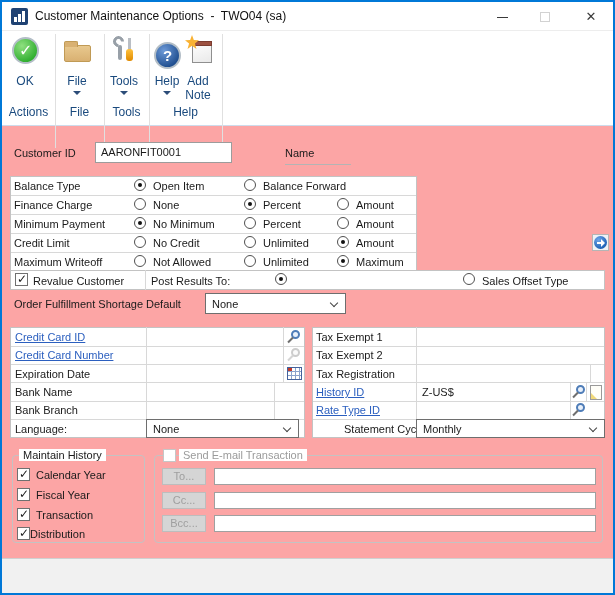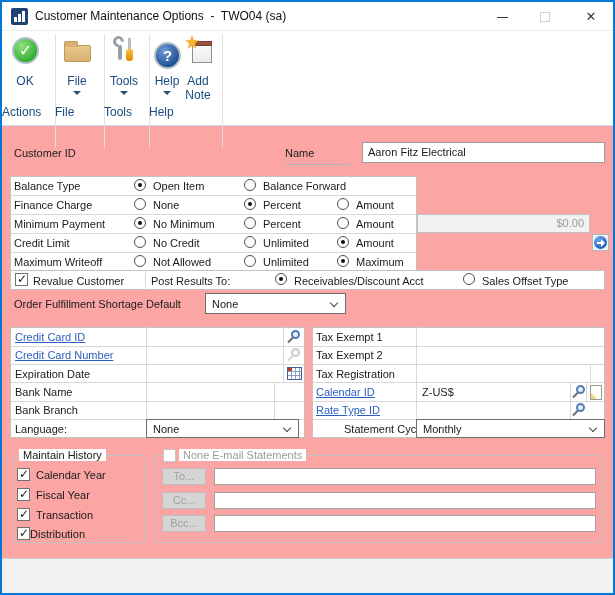--- a/index.html
+++ b/index.html
@@ -20,21 +20,21 @@
   .appicon i{position:absolute;background:#fff;width:3px;bottom:3px;}
   .appicon .b1{left:3px;height:5px;} .appicon .b2{left:7px;height:8px;} .appicon .b3{left:11px;height:11px;}
   .wtitle{position:absolute;left:33px;top:7px;font-size:12px;white-space:pre;color:#111;}
   .minbtn{position:absolute;left:495px;top:15px;width:11px;height:1px;background:#3a3a3a;}
   .maxbtn{position:absolute;left:538px;top:10px;width:10px;height:10px;border:1px solid #d2d2d2;}
   .closebtn{position:absolute;left:581px;top:7px;width:16px;height:16px;font-size:13px;color:#3a3a3a;text-align:center;line-height:16px;}
   
   .ribbon{position:absolute;left:0;top:29px;right:0;height:95px;background:#fff;border-bottom:1px solid #cddcec;}
   .rdiv{position:absolute;top:3px;width:1px;height:114px;background:#e0e0e0;top:32px;}
   .rlabel{position:absolute;font-size:12px;color:#1a4a7e;text-align:center;white-space:nowrap;}
-  .glabel{position:absolute;top:103px;font-size:12px;color:#1a4a7e;}
+  .glabel{position:absolute;top:103px;font-size:12px;color:#1a4a7e;text-align:center;}
   .drop{position:absolute;width:0;height:0;border-left:4px solid transparent;border-right:4px solid transparent;border-top:4px solid #2c4d79;}
   
   .okicon{position:absolute;left:10px;top:35px;width:27px;height:27px;border-radius:50%;
     background:radial-gradient(circle at 35% 30%, #8fe080, #2fae2f 75%);border:2px solid #b3bec7;}
   .okicon::after{content:"✓";position:absolute;left:5px;top:2px;color:#fff;font-size:16px;font-weight:bold;}
   
   .foldericon{position:absolute;left:62px;top:43px;width:27px;height:17px;background:linear-gradient(#e8c88e,#d9b172);border:1px solid #c09a55;border-radius:2px;}
   .foldericon::before{content:"";position:absolute;left:-1px;top:-5px;width:12px;height:5px;background:#d9b172;border:1px solid #c09a55;border-bottom:none;border-radius:2px 2px 0 0;}
   
   .toolsicon{position:absolute;left:108px;top:34px;width:28px;height:29px;}
@@ -139,23 +139,23 @@
   </div>
   <div class="rlabel" style="left:176px;top:72px;width:40px;">Add</div>
   <div class="rlabel" style="left:176px;top:86px;width:40px;">Note</div>
 
   <div class="glabel" style="left:0;width:53px;">Actions</div>
   <div class="glabel" style="left:53px;width:49px;">File</div>
   <div class="glabel" style="left:102px;width:45px;">Tools</div>
   <div class="glabel" style="left:147px;width:73px;">Help</div>
 
   <div class="lbl" style="left:12px;top:145px;">Customer ID</div>
+  <div class="fieldbox" style="left:93px;top:140px;width:137px;height:21px;">AARONFIT0001</div>
   <div class="lbl" style="left:283px;top:145px;">Name</div>
   <div class="hline" style="left:283px;top:162px;width:66px;background:#b4b4b4;"></div>
-  <div class="fieldbox" style="left:360px;top:140px;width:243px;height:21px;">Aaron Fitz Electrical</div>
 
   <div class="panel" style="left:8px;top:174px;width:407px;height:95px;"></div>
   <div class="hline" style="left:9px;top:193px;width:405px;"></div>
   <div class="hline" style="left:9px;top:212px;width:405px;"></div>
   <div class="hline" style="left:9px;top:231px;width:405px;"></div>
   <div class="hline" style="left:9px;top:250px;width:405px;"></div>
 
   <div class="lbl" style="left:12px;top:178px;">Balance Type</div>
   <div class="radio sel" style="left:132px;top:177px;"></div>
   <div class="lbl" style="left:151px;top:178px;">Open Item</div>
@@ -170,21 +170,20 @@
   <div class="radio" style="left:335px;top:196px;"></div>
   <div class="lbl" style="left:354px;top:197px;">Amount</div>
 
   <div class="lbl" style="left:12px;top:216px;">Minimum Payment</div>
   <div class="radio sel" style="left:132px;top:215px;"></div>
   <div class="lbl" style="left:151px;top:216px;">No Minimum</div>
   <div class="radio" style="left:242px;top:215px;"></div>
   <div class="lbl" style="left:261px;top:216px;">Percent</div>
   <div class="radio" style="left:335px;top:215px;"></div>
   <div class="lbl" style="left:354px;top:216px;">Amount</div>
-  <div class="valbox disabled" style="top:212px;">$0.00</div>
 
   <div class="lbl" style="left:12px;top:235px;">Credit Limit</div>
   <div class="radio" style="left:132px;top:234px;"></div>
   <div class="lbl" style="left:151px;top:235px;">No Credit</div>
   <div class="radio" style="left:242px;top:234px;"></div>
   <div class="lbl" style="left:261px;top:235px;">Unlimited</div>
   <div class="radio sel" style="left:335px;top:234px;"></div>
   <div class="lbl" style="left:354px;top:235px;">Amount</div>
   <div class="icon-exp" style="left:590px;top:232px;">
     <span class="ball"></span>
@@ -199,21 +198,20 @@
   <div class="lbl" style="left:261px;top:254px;">Unlimited</div>
   <div class="radio sel" style="left:335px;top:253px;"></div>
   <div class="lbl" style="left:354px;top:254px;">Maximum</div>
 
   <div class="panel" style="left:8px;top:268px;width:595px;height:20px;"></div>
   <div class="cb checked" style="left:13px;top:271px;"></div>
   <div class="lbl" style="left:31px;top:273px;">Revalue Customer</div>
   <div class="vline" style="left:143px;top:268px;height:20px;"></div>
   <div class="lbl" style="left:149px;top:273px;">Post Results To:</div>
   <div class="radio sel" style="left:273px;top:271px;"></div>
-  <div class="lbl" style="left:292px;top:273px;">Receivables/Discount Acct</div>
   <div class="radio" style="left:461px;top:271px;"></div>
   <div class="lbl" style="left:480px;top:273px;">Sales Offset Type</div>
 
   <div class="lbl" style="left:12px;top:296px;">Order Fulfillment Shortage Default</div>
   <div class="combo" style="left:203px;top:291px;width:141px;height:21px;">
     <span class="val" style="line-height:20px;">None</span>
     <span class="chev" style="right:8px;top:6px;"></span>
   </div>
 
   <div class="panel" style="left:8px;top:325px;width:295px;height:111px;"></div>
@@ -269,21 +267,21 @@
 
   <div class="lbl" style="left:314px;top:329px;">Tax Exempt 1</div>
   <div class="lbl" style="left:420px;top:329px;"></div>
 
   <div class="lbl" style="left:314px;top:347px;">Tax Exempt 2</div>
   <div class="lbl" style="left:420px;top:347px;"></div>
 
   <div class="lbl" style="left:314px;top:366px;">Tax Registration</div>
   <div class="lbl" style="left:420px;top:366px;"></div>
 
-  <div class="lbl link" style="left:314px;top:384px;">Calendar ID</div>
+  <div class="lbl link" style="left:314px;top:384px;">History ID</div>
   <div class="lbl" style="left:420px;top:384px;">Z-US$</div>
   <div class="icon-lookup" style="left:570px;top:383px;">
       <span class="lens"></span>
       <span class="handle"></span>
     </div>
   <div class="icon-page" style="left:588px;top:383px;"></div>
 
   <div class="lbl link" style="left:314px;top:402px;">Rate Type ID</div>
   <div class="lbl" style="left:420px;top:402px;"></div>
   <div class="icon-lookup" style="left:570px;top:401px;">
@@ -303,21 +301,21 @@
   <div class="lbl" style="left:34px;top:467px;">Calendar Year</div>
   <div class="cb checked" style="left:15px;top:486px;"></div>
   <div class="lbl" style="left:34px;top:487px;">Fiscal Year</div>
   <div class="cb checked" style="left:15px;top:506px;"></div>
   <div class="lbl" style="left:34px;top:507px;">Transaction</div>
   <div class="cb checked" style="left:15px;top:525px;"></div>
   <div class="lbl" style="left:28px;top:526px;">Distribution</div>
 
   <div class="groupbox" style="left:152px;top:453px;width:449px;height:88px;"></div>
   <div class="cb disabled" style="left:161px;top:447px;"></div>
-  <div class="grouptitle gray" style="left:177px;top:447px;">None E-mail Statements</div>
+  <div class="grouptitle gray" style="left:177px;top:447px;">Send E-mail Transaction</div>
 
   <div class="ebtn" style="top:466px;">To...</div>
   <div class="efield" style="top:466px;"></div>
   <div class="ebtn" style="top:490px;">Cc...</div>
   <div class="efield" style="top:490px;"></div>
   <div class="ebtn" style="top:513px;">Bcc...</div>
   <div class="efield" style="top:513px;"></div>
 
   <div class="statusarea"></div>
 

